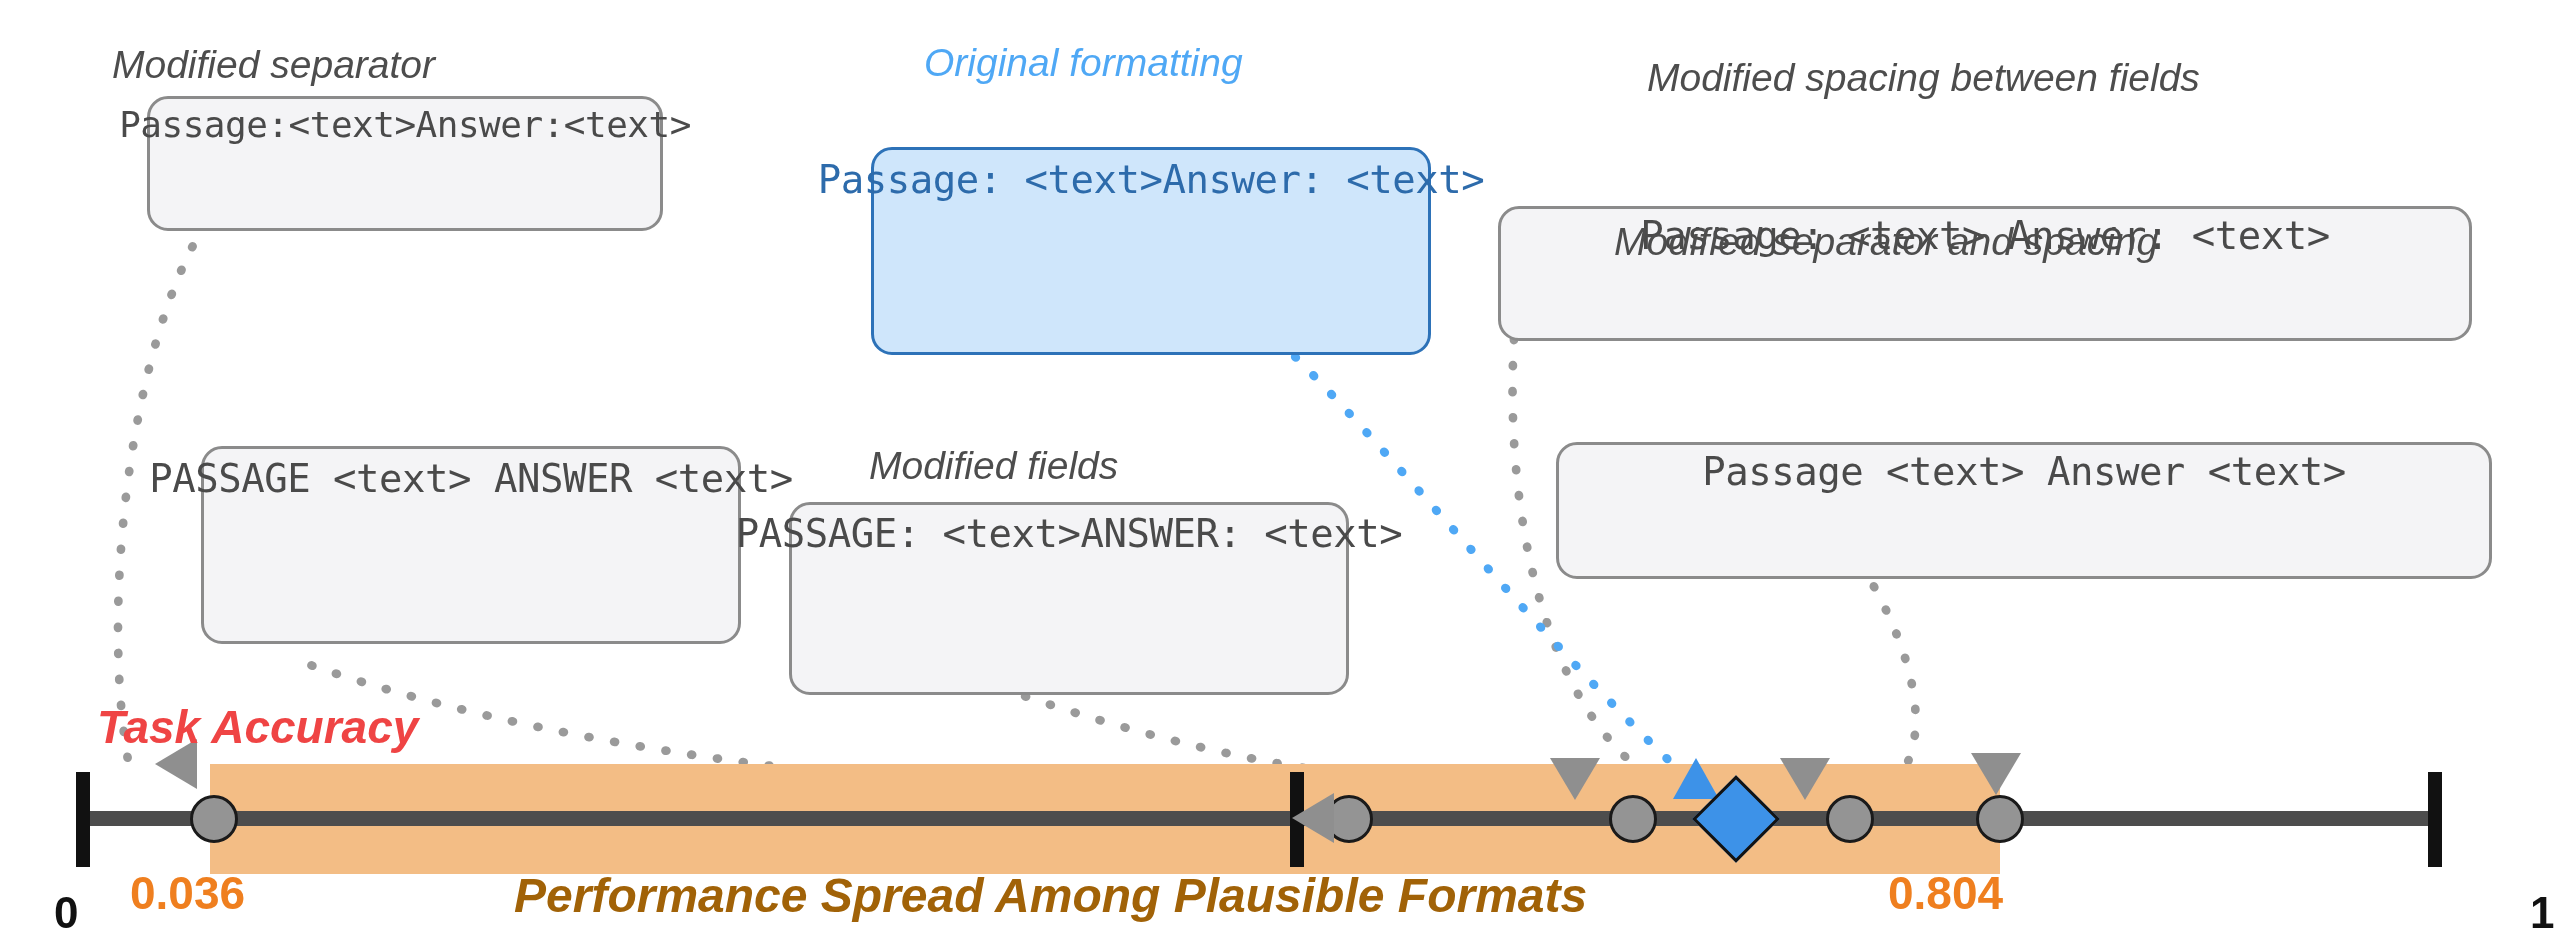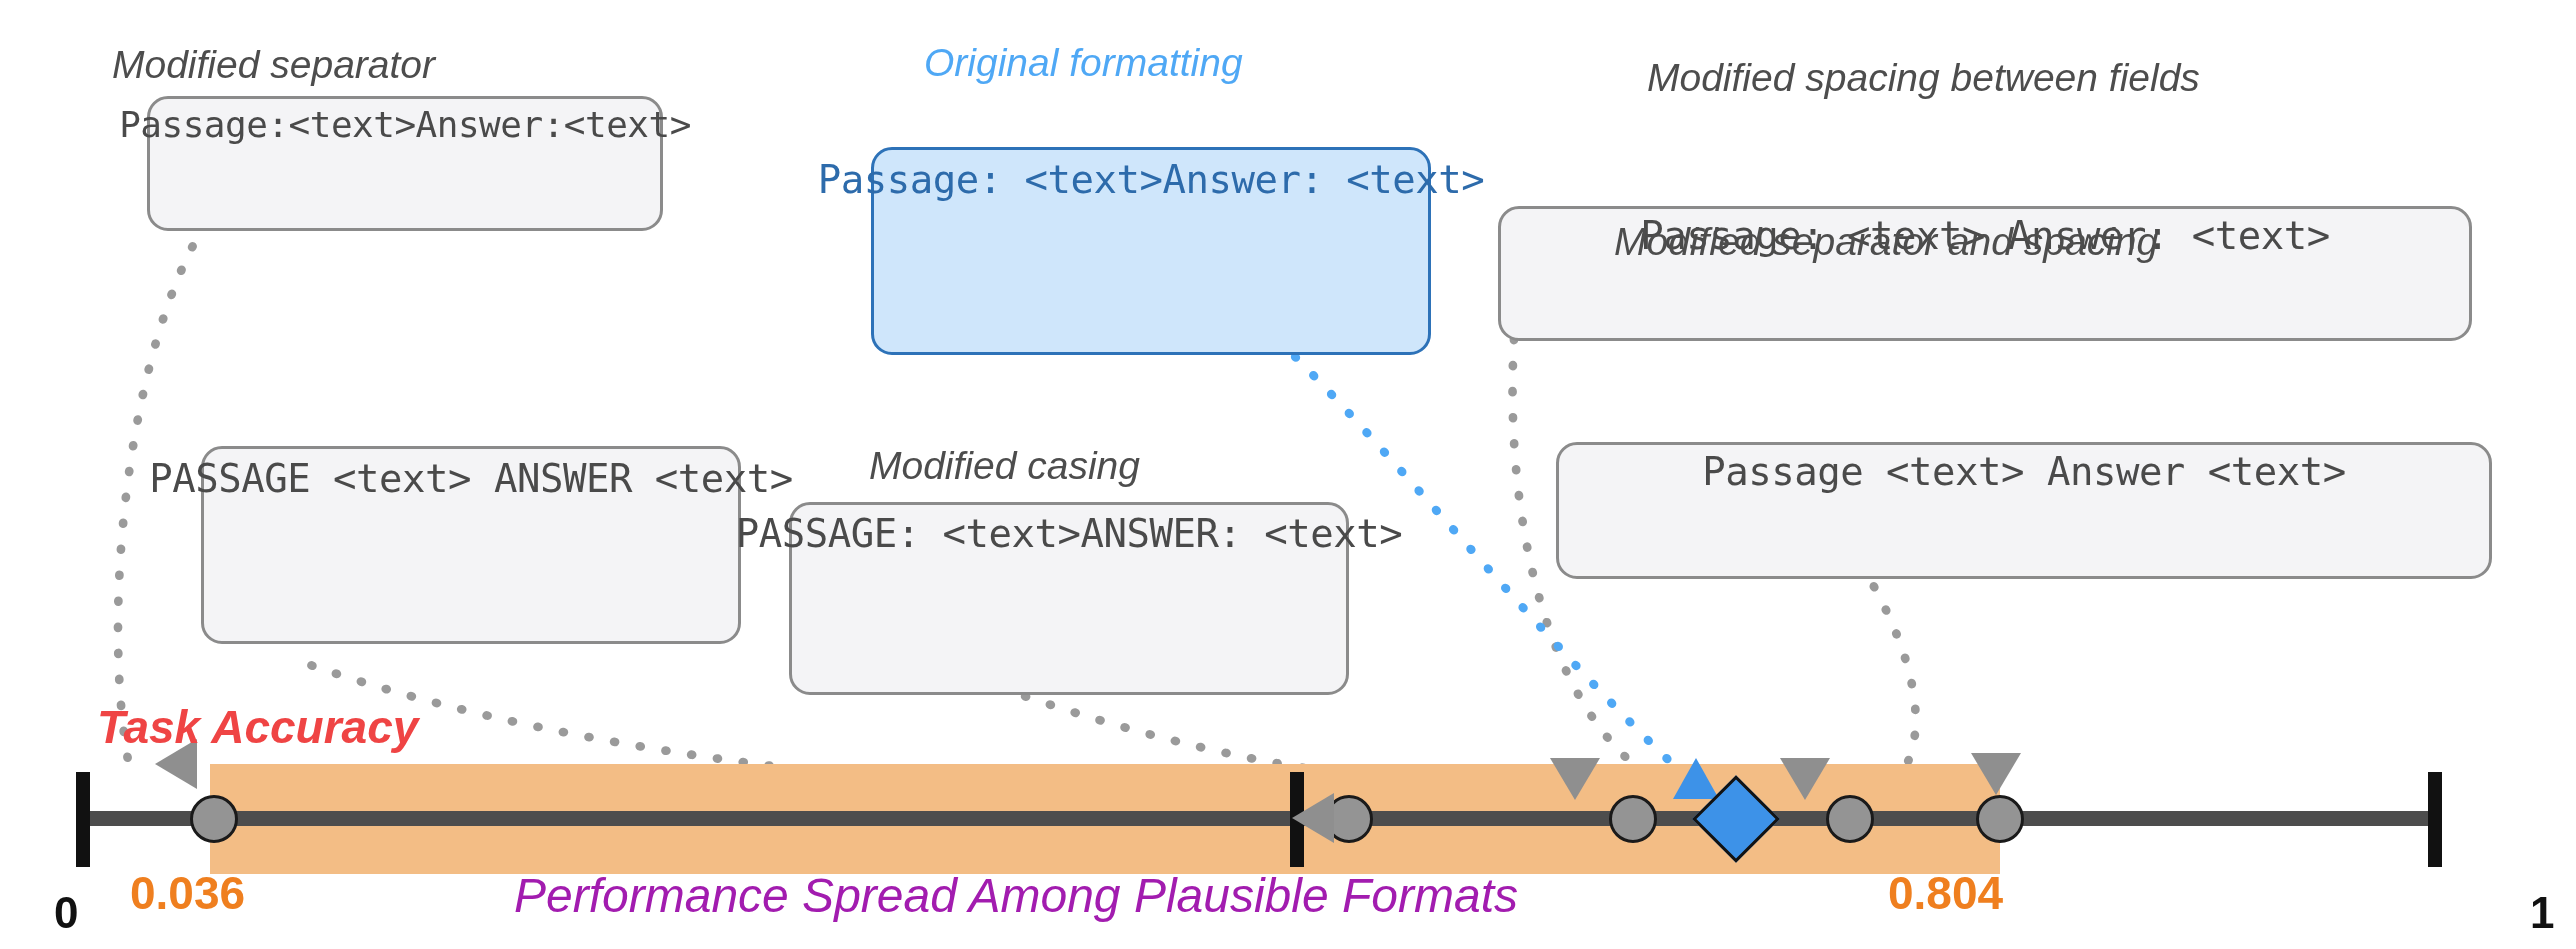--- a/index.html
+++ b/index.html
@@ -108,23 +108,23 @@
   .task-accuracy{
     position:absolute;
     font-weight:bold;
     font-style:italic;
     color:#ef4444;
     font-size:46px;
     white-space:nowrap;
   }
   .spread-label{
     position:absolute;
-    font-weight:normal;
+    font-weight:bold;
     font-style:italic;
-    color:#a21caf;
+    color:#a16207;
     font-size:48px;
     white-space:nowrap;
   }
   svg.connectors{
     position:absolute;left:0;top:0;width:2576px;height:949px;
     pointer-events:none;
   }
 </style>
 </head>
 <body>
@@ -154,21 +154,21 @@
     <div class="code" style="font-size:39px;line-height:60px;">PASSAGE &lt;text&gt;</div>
     <div class="code" style="font-size:39px;line-height:60px;"> ANSWER &lt;text&gt;</div>
   </div>
 
   <div class="caption blue" style="left:912px;top:41px;">Original formatting</div>
   <div class="box blue" style="left:859px;top:147px;width:560px;height:208px;padding:0 35px;">
     <div class="code" style="font-size:39px;line-height:60px;">Passage: &lt;text&gt;</div>
     <div class="code" style="font-size:39px;line-height:60px;">Answer: &lt;text&gt;</div>
   </div>
 
-  <div class="caption" style="left:857px;top:444px;">Modified casing</div>
+  <div class="caption" style="left:857px;top:444px;">Modified fields</div>
   <div class="box" style="left:777px;top:502px;width:560px;height:193px;padding:0 33px;">
     <div class="code" style="font-size:39px;line-height:58px;">PASSAGE: &lt;text&gt;</div>
     <div class="code" style="font-size:39px;line-height:58px;">ANSWER: &lt;text&gt;</div>
   </div>
 
   <div class="caption" style="left:1635px;top:56px;">Modified spacing between fields</div>
   <div class="box" style="left:1486px;top:174px;width:974px;height:135px;padding:0 35px;margin-top:32px;">
     <div class="code" style="font-size:39px;line-height:54px;">Passage: &lt;text&gt; Answer: &lt;text&gt;</div>
   </div>
 

